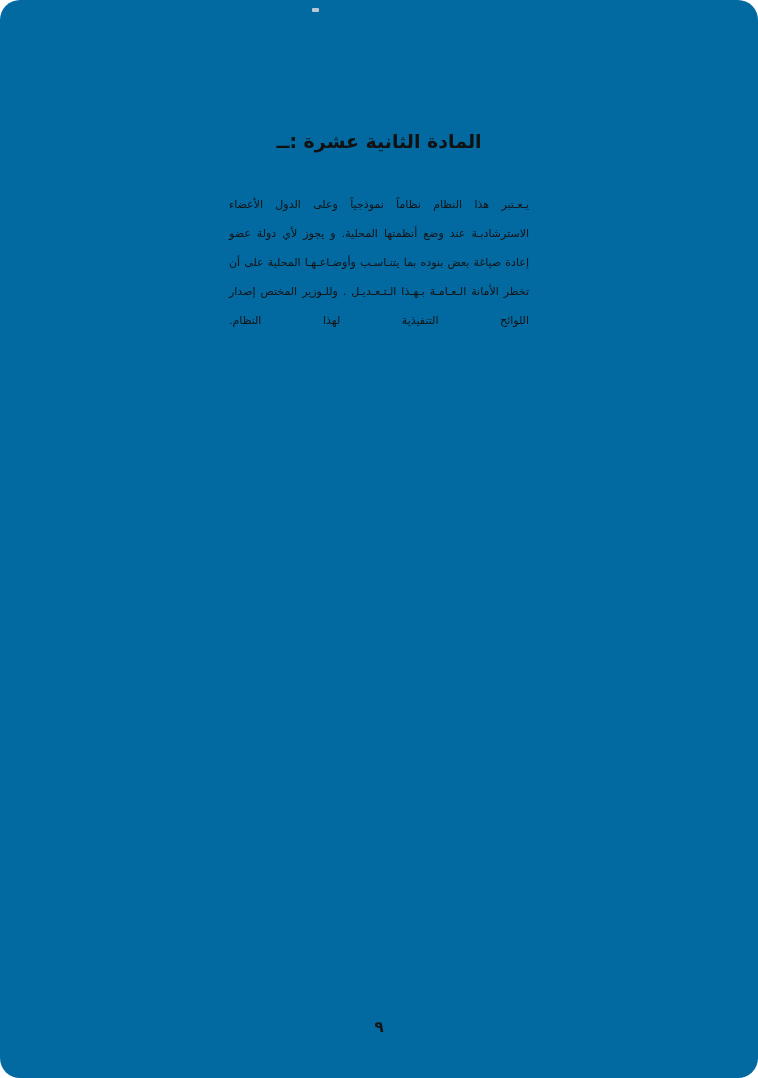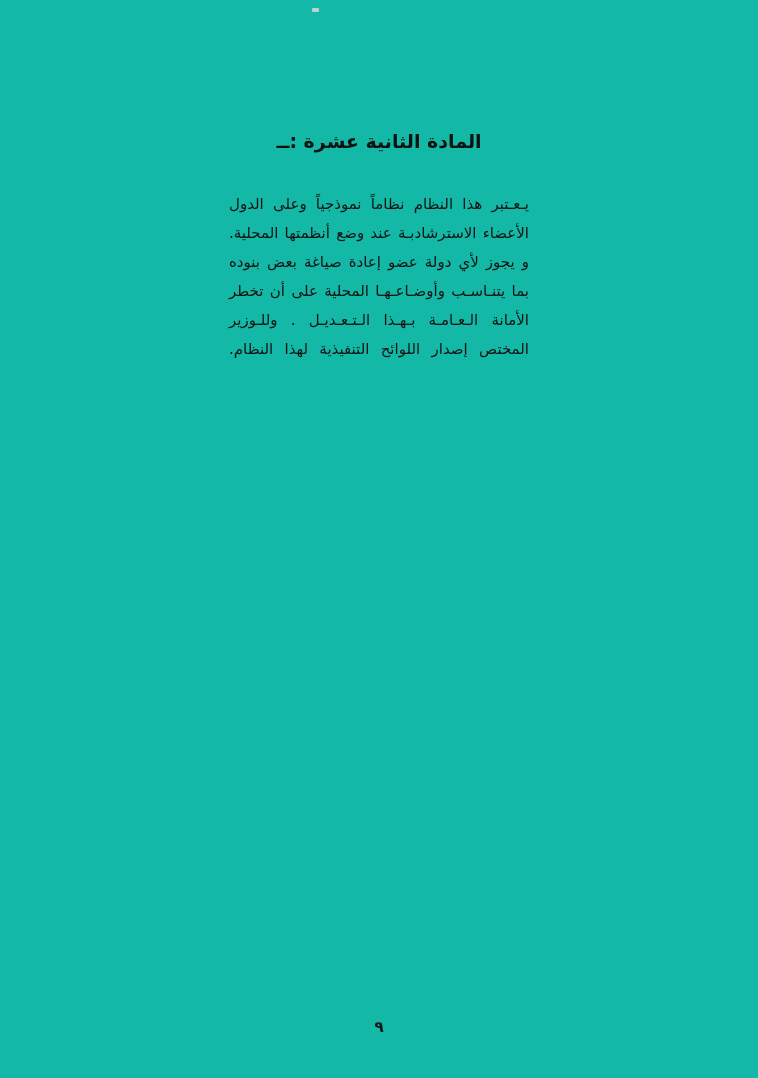--- a/index.html
+++ b/index.html
@@ -12,21 +12,22 @@
     background: #ffffff;
     font-family: "DejaVu Sans", sans-serif;
     color: #111111;
     position: relative;
     overflow: hidden;
   }
 
   .page {
     position: absolute;
     inset: 0;
-    background: #14b8a6;
+    background: #0369a1;
+    border-radius: 20px;
   }
 
   
   .scan-speck {
     position: absolute;
     top: 8px;
     left: 312px;
     width: 7px;
     height: 4px;
     background: #d8d8d8;
@@ -55,21 +56,21 @@
     direction: rtl;
     white-space: nowrap;
   }
 
   .body-block {
     width: 300px;
     direction: rtl;
     text-align: justify;
     text-align-last: justify;
     font-family: "DejaVu Sans", sans-serif;
-    font-size: 15px;
+    font-size: 11px;
     line-height: 29px;
     color: #131313;
     word-spacing: 0.5px;
   }
 
   .body-block p {
     margin: 0;
   }
 
   .page-number {

